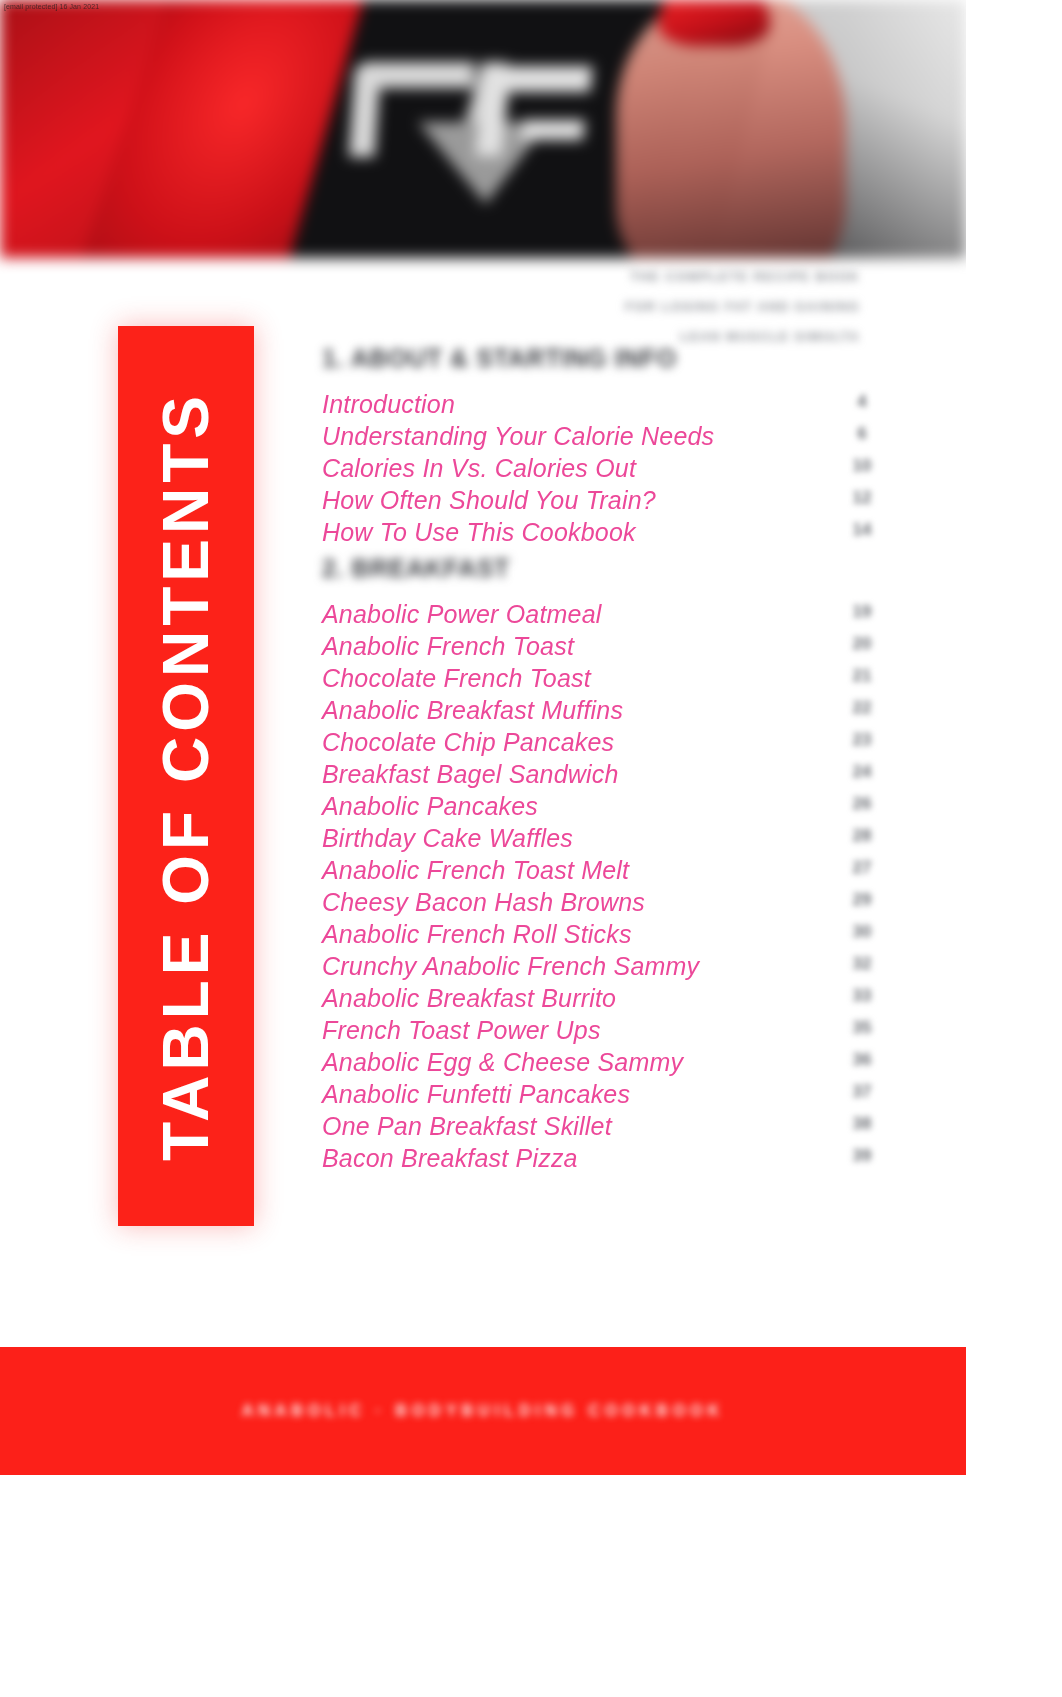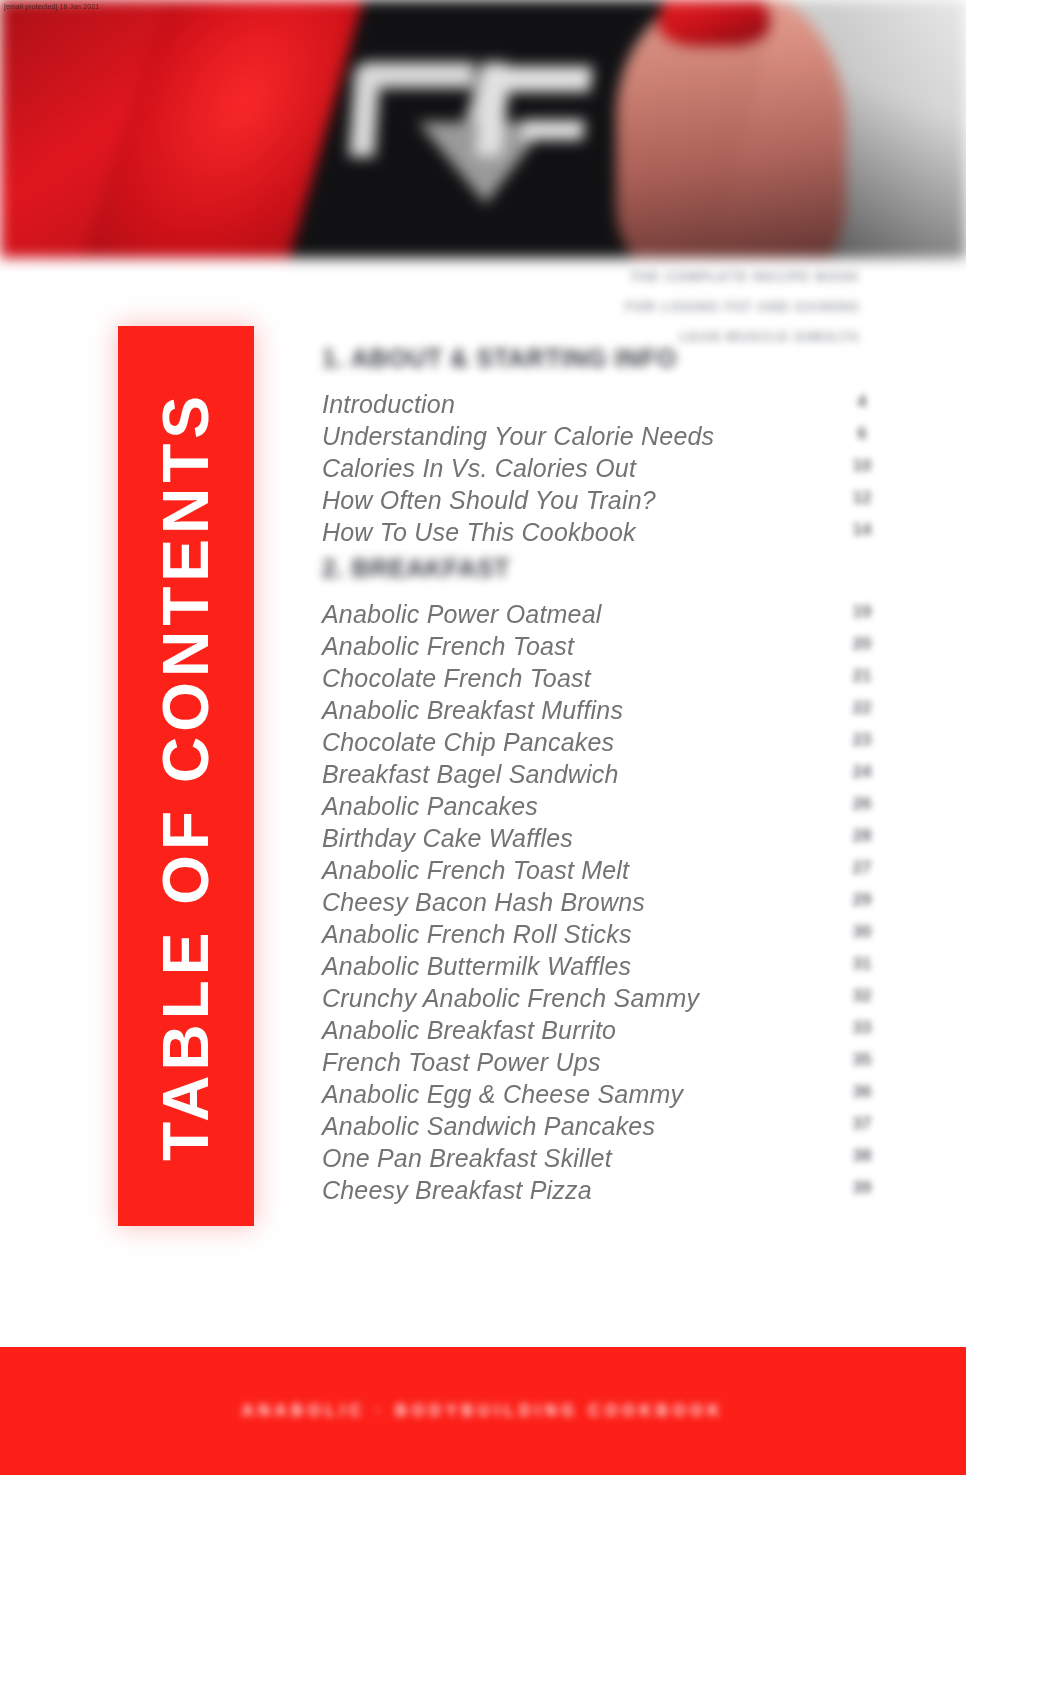--- a/index.html
+++ b/index.html
@@ -206,21 +206,21 @@
   .entry {
     position: relative;
     height: 32px;
     display: flex;
     align-items: baseline;
   }
   .entry-title {
     font-size: 25px;
     font-style: italic;
     font-weight: 300;
-    color: #737373;
+    color: #ec4899;
     letter-spacing: .2px;
     white-space: nowrap;
     font-family: "Liberation Sans", sans-serif;
   }
   .entry-page {
     position: absolute;
     right: -30px;
     top: 2px;
     width: 40px;
     text-align: center;
@@ -368,49 +368,45 @@
     </div>
     <div class="entry">
       <span class="entry-title">Cheesy Bacon Hash Browns</span>
       <span class="entry-page">29</span>
     </div>
     <div class="entry">
       <span class="entry-title">Anabolic French Roll Sticks</span>
       <span class="entry-page">30</span>
     </div>
     <div class="entry">
-      <span class="entry-title">Anabolic Buttermilk Waffles</span>
-      <span class="entry-page">31</span>
-    </div>
-    <div class="entry">
       <span class="entry-title">Crunchy Anabolic French Sammy</span>
       <span class="entry-page">32</span>
     </div>
     <div class="entry">
       <span class="entry-title">Anabolic Breakfast Burrito</span>
       <span class="entry-page">33</span>
     </div>
     <div class="entry">
       <span class="entry-title">French Toast Power Ups</span>
       <span class="entry-page">35</span>
     </div>
     <div class="entry">
       <span class="entry-title">Anabolic Egg &amp; Cheese Sammy</span>
       <span class="entry-page">36</span>
     </div>
     <div class="entry">
-      <span class="entry-title">Anabolic Sandwich Pancakes</span>
+      <span class="entry-title">Anabolic Funfetti Pancakes</span>
       <span class="entry-page">37</span>
     </div>
     <div class="entry">
       <span class="entry-title">One Pan Breakfast Skillet</span>
       <span class="entry-page">38</span>
     </div>
     <div class="entry">
-      <span class="entry-title">Cheesy Breakfast Pizza</span>
+      <span class="entry-title">Bacon Breakfast Pizza</span>
       <span class="entry-page">39</span>
     </div>
 
   </div>
 
   <div class="footer">
     <div class="footer-text">ANABOLIC · BODYBUILDING COOKBOOK</div>
   </div>
 
   <div class="bottom-white"></div>

